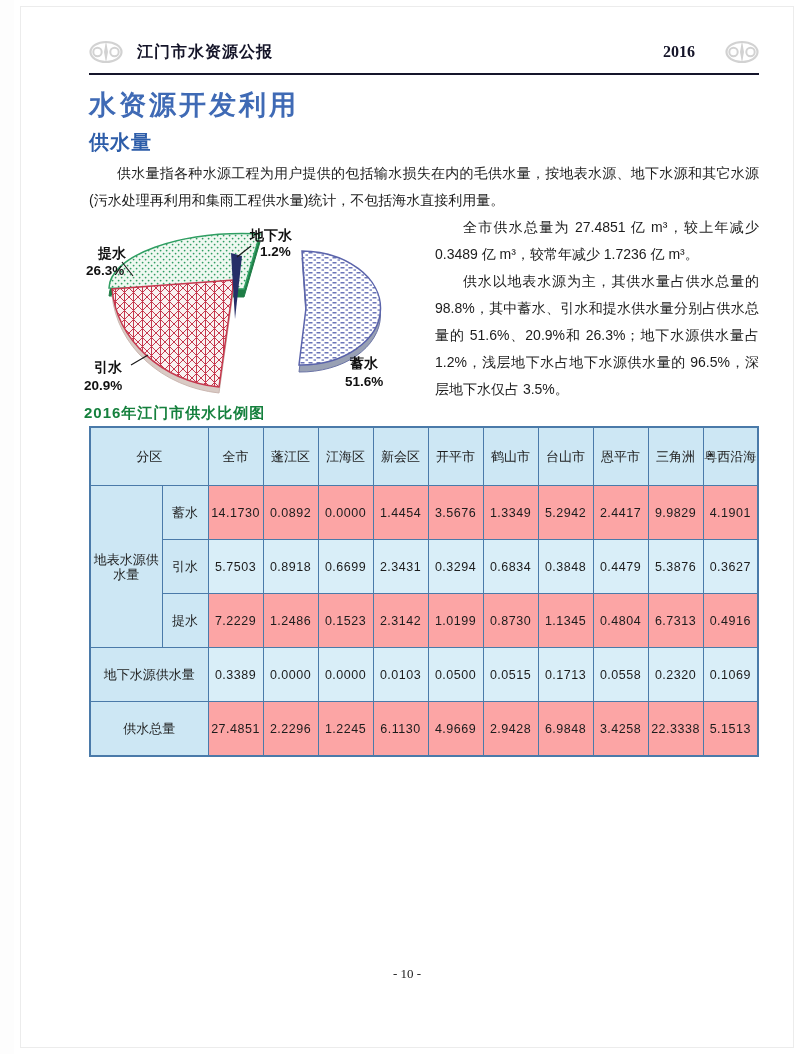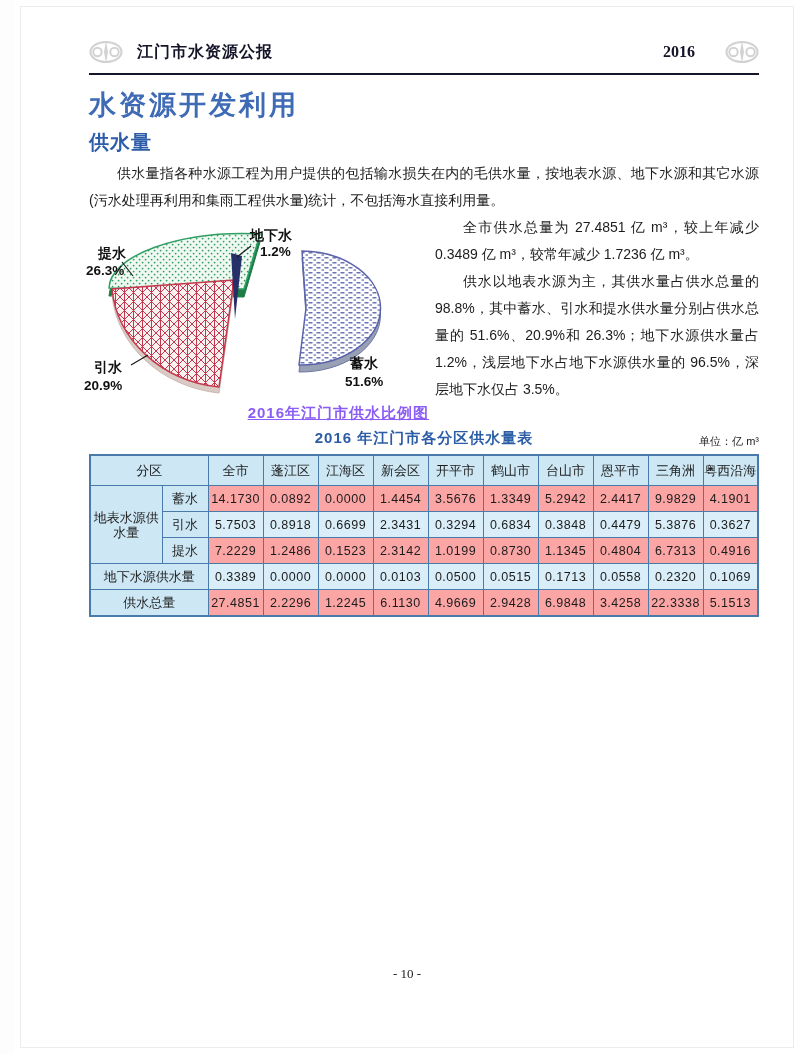--- a/index.html
+++ b/index.html
@@ -13,31 +13,31 @@
   .hd-title{font-family:"Liberation Serif",serif;font-weight:bold;font-size:16px;color:#141428;margin-left:14px;letter-spacing:1px;}
   .hd-sp{flex:1;}
   .hd-year{font-family:"Liberation Serif",serif;font-weight:bold;font-size:16px;color:#141428;margin-right:30px;}
   
   .h1{font-size:27px;color:#3f6ab5;font-weight:600;letter-spacing:3px;margin:12px 0 4px;}
   .h2{font-size:20px;color:#2d5da9;font-weight:bold;letter-spacing:1px;margin:6px 0 4px;}
   
   p.bd{font-size:14px;line-height:27px;text-align:justify;text-indent:2em;margin:0;color:#1c1c1c;}
   
   figure.pie{float:left;width:345px;margin:2px 6px 0 -5px;padding:0;}
-  figure.pie figcaption{text-align:right;font-size:15px;font-weight:bold;color:#8b5cf6;letter-spacing:1px;margin-top:2px;text-decoration:underline;}
+  figure.pie figcaption{text-align:left;font-size:15px;font-weight:bold;color:#15803d;letter-spacing:1px;margin-top:2px;}
   svg text{font-family:"Liberation Sans",sans-serif;fill:#101010;}
   .flow::after{content:"";display:block;clear:both;}
   
   .tbl-head{position:relative;margin-top:6px;height:22px;}
   .tbl-title{display:block;text-align:center;color:#2b5ca6;font-weight:bold;font-size:15px;letter-spacing:1px;}
   .tbl-unit{position:absolute;right:0;top:5px;font-size:11px;color:#222;}
   table.wst{width:670px;table-layout:fixed;border-collapse:collapse;border:2px solid #4a7aa9;margin-top:3px;}
   table.wst th,table.wst td{border:1px solid #4a7aa9;text-align:center;font-weight:normal;padding:0;height:21px;vertical-align:middle;}
   table.wst thead th{background:#cde7f4;font-size:13px;height:25px;}
-  table.wst th.lab{background:#cde7f4;font-size:13px;line-height:15px;padding:2px 2px;}
+  table.wst th.lab{background:#cde7f4;font-size:13px;line-height:15px;padding:16px 2px;}
   table.wst td{font-size:12.5px;letter-spacing:0.5px;}
   tr.re td{background:#fca5a5;}
   tr.ro td{background:#d9eef8;}
   
   .footer{position:absolute;top:966px;left:0;width:100%;text-align:center;font-family:"Liberation Serif",serif;font-size:13px;color:#222;}
 </style>
 </head>
 <body>
 
 <div class="page">
@@ -115,24 +115,20 @@
           <text x="266" y="152" font-size="14" font-weight="600">蓄水</text>
           <text x="261" y="170" font-size="13.5" font-weight="600">51.6%</text>
         </svg>
         <figcaption>2016年江门市供水比例图</figcaption>
       </figure>
 
       <p class="bd">全市供水总量为 27.4851 亿 m³，较上年减少 0.3489 亿 m³，较常年减少 1.7236 亿 m³。</p>
       <p class="bd">供水以地表水源为主，其供水量占供水总量的 98.8%，其中蓄水、引水和提水供水量分别占供水总量的 51.6%、20.9%和 26.3%；地下水源供水量占 1.2%，浅层地下水占地下水源供水量的 96.5%，深层地下水仅占 3.5%。</p>
     </div>
 
-    <div class="tbl-head">
-      <span class="tbl-title">2016 年江门市各分区供水量表</span>
-      <span class="tbl-unit">单位：亿 m³</span>
-    </div>
 
     <table class="wst">
       <colgroup>
         <col style="width:72px">
           <col style="width:46px">
         <col>
           <col>
           <col>
           <col>
           <col>

